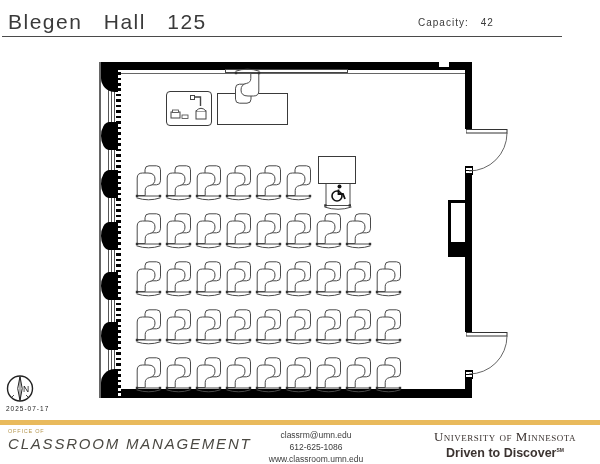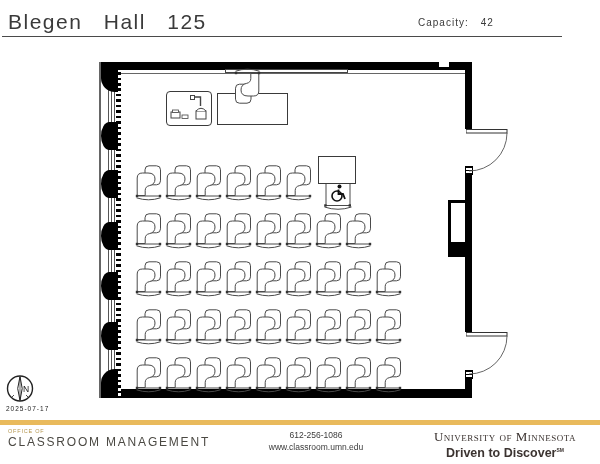--- a/index.html
+++ b/index.html
@@ -28,21 +28,21 @@
   .table{position:absolute;border:1.5px solid #3a3a3a;background:#fff;box-sizing:border-box;}
   .whiteboard{position:absolute;left:225px;top:69px;width:123px;height:4px;border:1px solid #444;
               background:#fff;box-sizing:border-box;}
   .chair-wrap{position:absolute;width:27px;height:37px;}
   .rot{transform:rotate(180deg);}
   .date-label{position:absolute;left:6px;top:405px;font-size:6.5px;letter-spacing:1px;color:#222;}
   
   .gold-bar{position:absolute;left:0;top:420px;width:600px;height:5px;}
   .f-left{position:absolute;left:8px;top:429px;line-height:1;}
   .f-office-small{font-size:5.5px;letter-spacing:.8px;color:#b5964f;margin-bottom:1.5px;}
-  .f-office-name{font-size:12px;letter-spacing:1.8px;color:#4b4943;margin-bottom:3px;}
+  .f-office-name{font-size:15px;letter-spacing:1.8px;color:#4b4943;margin-bottom:3px;font-style:italic;}
   .f-office-sub{font-size:10.5px;color:#4b4943;}
   .f-center{position:absolute;left:246px;top:429px;width:140px;text-align:center;
             font-size:8.5px;line-height:12px;color:#3c3c3c;}
   .f-right{position:absolute;left:420px;top:429px;width:170px;text-align:center;}
   .f-univ{font-family:"Liberation Serif",serif;font-variant:small-caps;font-size:13px;
           letter-spacing:.5px;color:#3b3330;}
   .f-tagline{font-size:12.5px;font-weight:bold;color:#3b3330;margin-top:1px;}
   .f-sm{font-size:5px;vertical-align:super;}
 </style>
 </head>
@@ -477,21 +477,22 @@
   </div>
 
   <div class="gold-bar" style="background: rgb(233, 186, 92);"></div>
 
   <div class="f-left">
     <div class="f-office-small">OFFICE OF</div>
     <div class="f-office-name">CLASSROOM MANAGEMENT</div>
   </div>
 
   <div class="f-center">
-    <div>612-256-1086</div>
+    <div>classrm@umn.edu</div>
+    <div>612-625-1086</div>
     <div>www.classroom.umn.edu</div>
   </div>
 
   <div class="f-right">
     <div class="f-univ">University of Minnesota</div>
     <div class="f-tagline"><span>Driven to Discover</span><span class="f-sm">SM</span></div>
   </div>
 
 </div>
 

